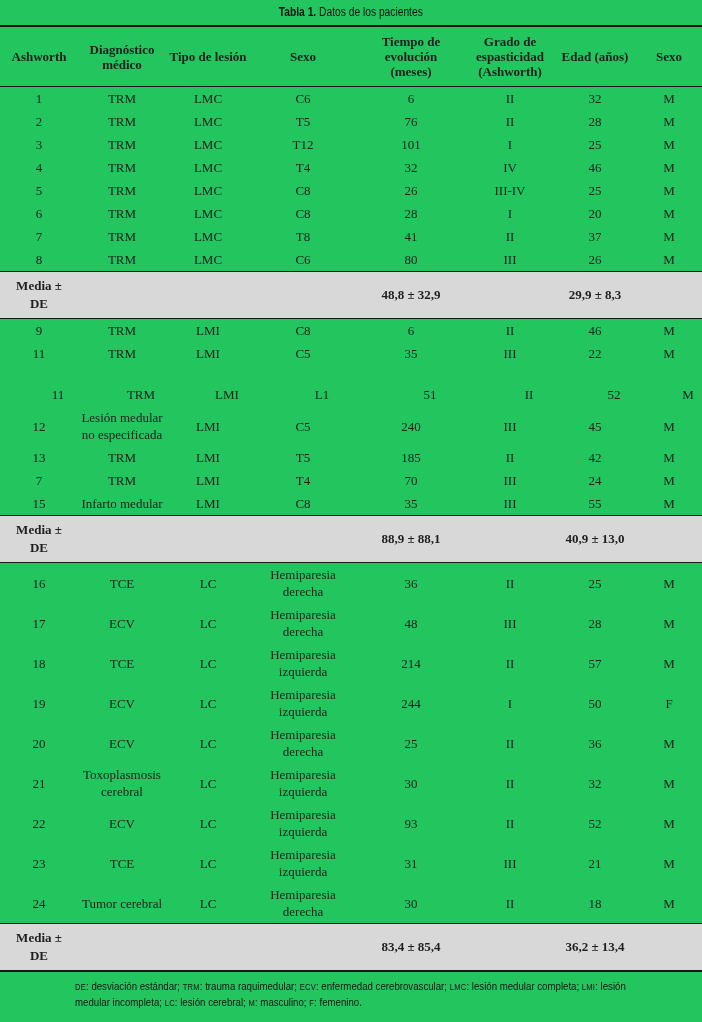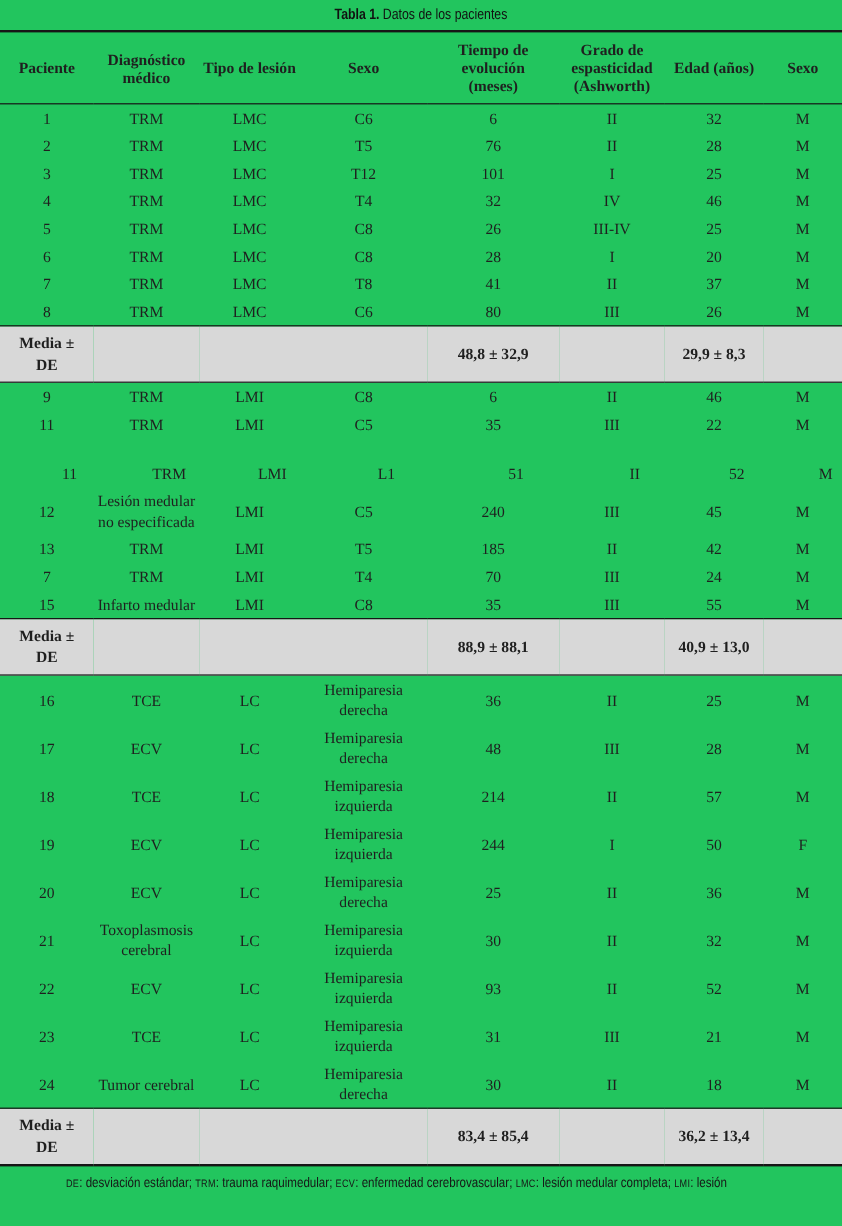--- a/index.html
+++ b/index.html
@@ -39,21 +39,21 @@
   .pt tr.media td{
     background:#d8d8d8;
     border-top:1.5px solid #161616;
     border-bottom:1.6px solid #161616;
     font-weight:bold;
     padding:5px 2px;line-height:18px;
   }
   .pt tbody:last-of-type tr.media td{border-bottom-width:2.5px;}
   
   .footnote{
-    margin:6px 0 0 55px;
+    margin:6px 0 0 75px;
     font-family:"Liberation Sans",sans-serif;
     font-size:11.5px;line-height:16px;color:#161616;
   }
   .fline{white-space:nowrap;height:16px;}
   .cond{display:inline-block;transform:scaleX(0.84);transform-origin:0 50%;white-space:nowrap;}
   .sc{font-size:9px;letter-spacing:0.3px;}
 </style>
 </head>
 <body>
 
@@ -69,21 +69,21 @@
         <col class="c2">
         <col class="c3">
         <col class="c4">
       <col class="c5">
         <col class="c6">
         <col class="c7">
         <col class="c8">
     </colgroup>
     <thead id="pt-head">
         <tr>
-          <th>Paciente</th>
+          <th>Ashworth</th>
           <th>Diagnóstico
 médico</th>
           <th>Tipo de lesión</th>
           <th>Sexo</th>
           <th>Tiempo de
 evolución
 (meses)</th>
           <th>Grado de
 espasticidad
 (Ashworth)</th>
@@ -378,15 +378,16 @@
           <td>83,4 ± 85,4</td>
           <td></td>
           <td>36,2 ± 13,4</td>
           <td></td>
         </tr>
       </tbody>
     </table>
 
   <div class="footnote" id="footnote">
       <div class="fline"><span class="cond"><span class="sc">DE</span><span>: desviación estándar; </span><span class="sc">TRM</span><span>: trauma raquimedular; </span><span class="sc">ECV</span><span>: enfermedad cerebrovascular; </span><span class="sc">LMC</span><span>: lesión medular completa; </span><span class="sc">LMI</span><span>: lesión</span></span></div>
+      <div class="fline"><span class="cond"><span>medular incompleta; </span><span class="sc">LC</span><span>: lesión cerebral; </span><span class="sc">M</span><span>: masculino; </span><span class="sc">F</span><span>: femenino.</span></span></div>
     </div>
 
 </div>
 
 </body></html>

